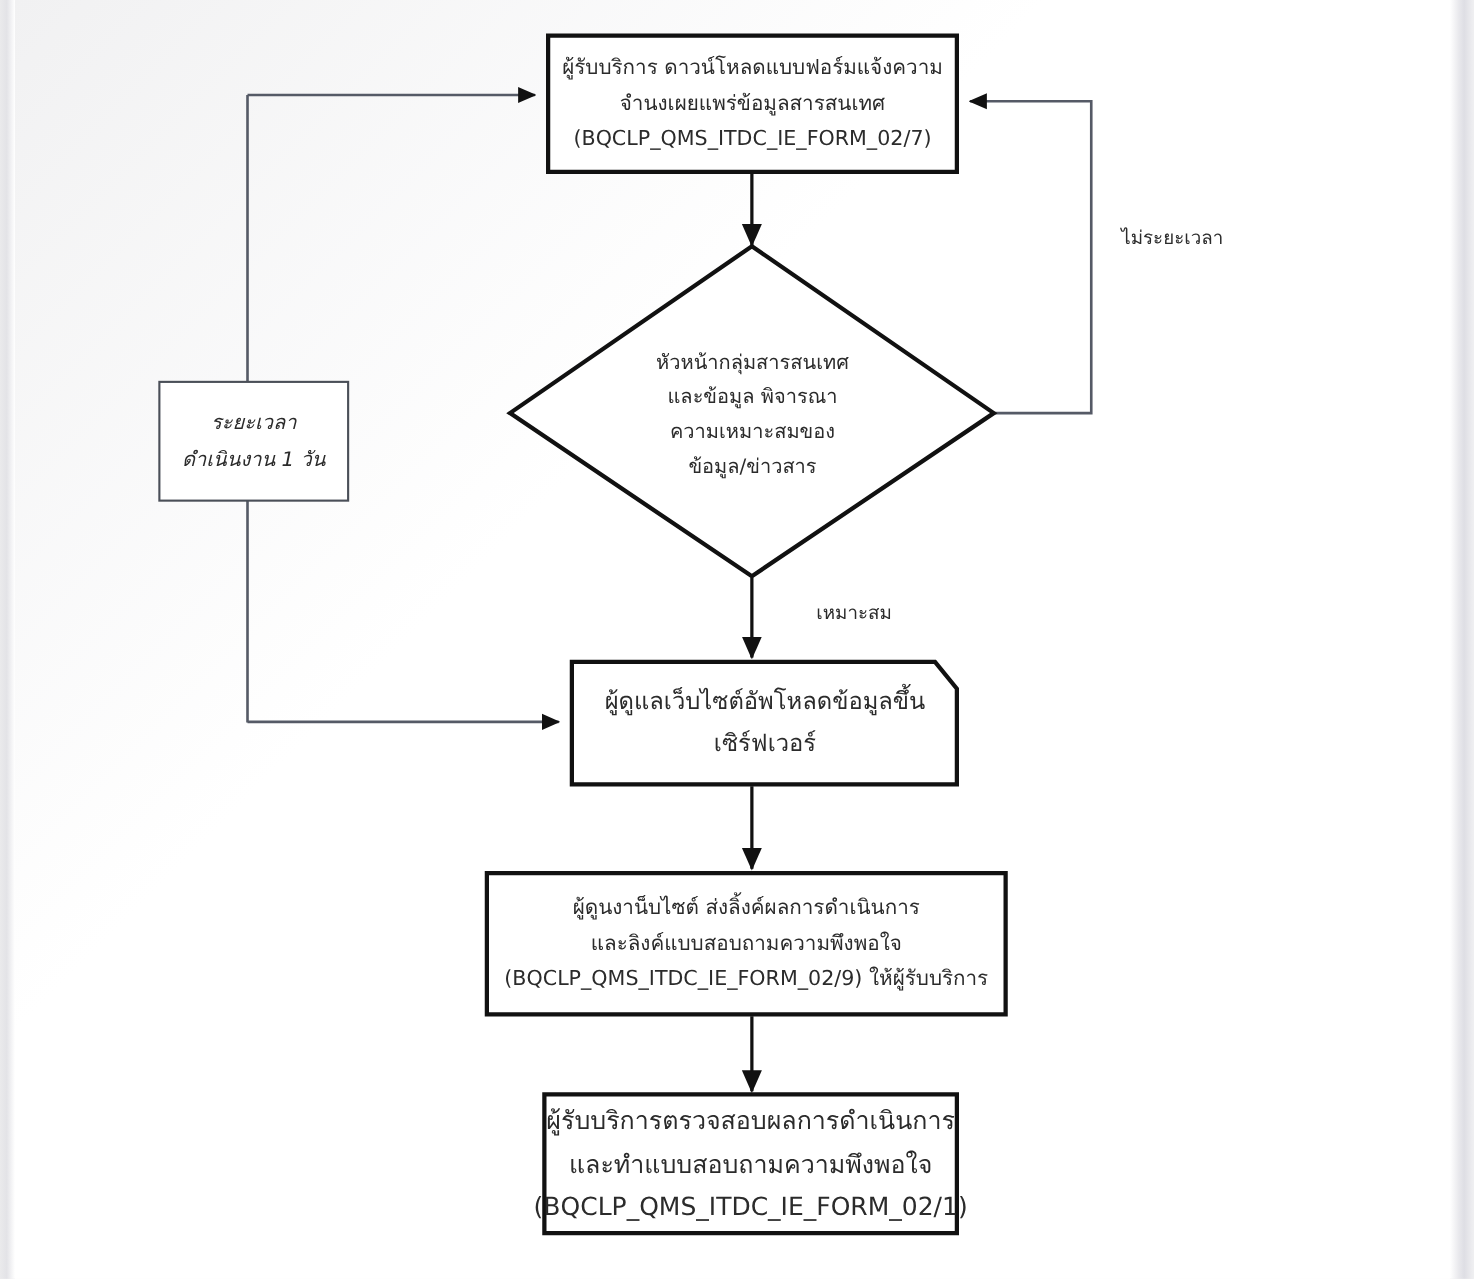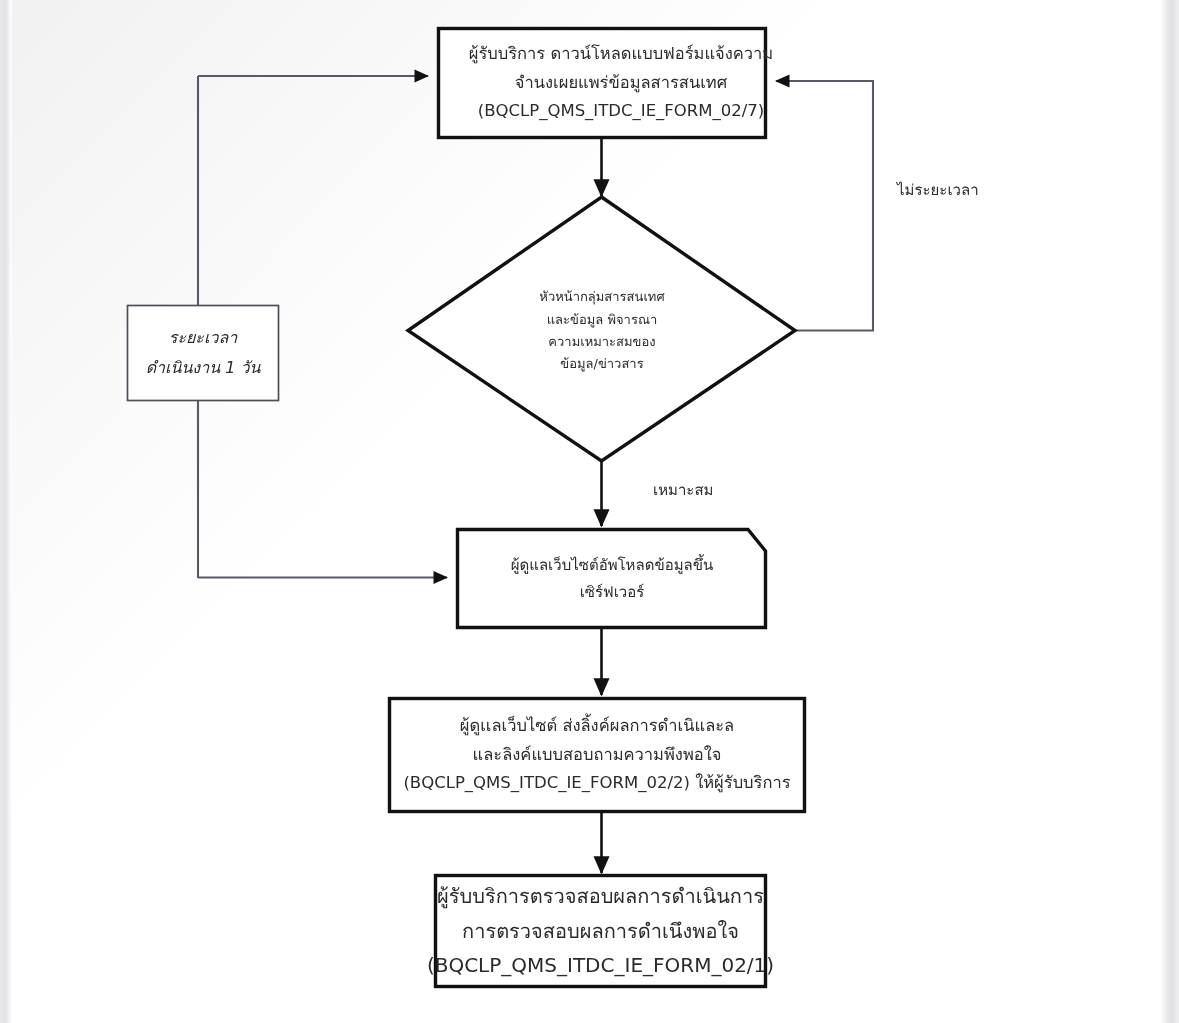--- a/index.html
+++ b/index.html
@@ -126,52 +126,52 @@
 
         <polygon points="457.5,529.5 748,529.5 765.5,551 765.5,627.5 457.5,627.5" fill="#ffffff" stroke="#111111" stroke-width="3.4"></polygon>
 
         <rect x="389.5" y="698.5" width="415" height="113" fill="#ffffff" stroke="#111111" stroke-width="3.4"></rect>
 
         <rect x="435.5" y="875.5" width="330" height="111" fill="#ffffff" stroke="#111111" stroke-width="3.4"></rect>
       </g>
     </svg>
   </div>
 
-  <div class="node-text" style="left:438px; top:28px; width:328px; height:110px; font-size:16.5px; line-height:1.72;margin-left:19px;">
+  <div class="node-text" style="left:438px; top:28px; width:328px; height:110px; font-size:16.5px; line-height:1.72;">
     <span class="ln">ผู้รับบริการ ดาวน์โหลดแบบฟอร์มแจ้งความ</span>
     <span class="ln">จำนงเผยแพร่ข้อมูลสารสนเทศ</span>
     <span class="ln">(BQCLP_QMS_ITDC_IE_FORM_02/7)</span>
   </div>
 
   <div class="node-text" style="left:128px; top:306px; width:150px; height:94px; font-size:16px; line-height:1.85;font-style:italic;">
     <span class="ln">ระยะเวลา</span>
     <span class="ln">ดำเนินงาน 1 วัน</span>
   </div>
 
-  <div class="node-text" style="left:442px; top:258px; width:320px; height:146px; font-size:13px; line-height:1.72;text-align:right;">
+  <div class="node-text" style="left:442px; top:258px; width:320px; height:146px; font-size:16px; line-height:1.72;text-align:right;">
     <span class="ln">หัวหน้ากลุ่มสารสนเทศ</span>
     <span class="ln">และข้อมูล พิจารณา</span>
     <span class="ln">ความเหมาะสมของ</span>
     <span class="ln">ข้อมูล/ข่าวสาร</span>
   </div>
 
-  <div class="node-text" style="left:458px; top:530px; width:308px; height:97px; font-size:15px; line-height:1.78;">
+  <div class="node-text" style="left:458px; top:530px; width:308px; height:97px; font-size:19px; line-height:1.78;">
     <span class="ln">ผู้ดูแลเว็บไซต์อัพโหลดข้อมูลขึ้น</span>
     <span class="ln">เซิร์ฟเวอร์</span>
   </div>
 
   <div class="node-text" style="left:390px; top:699px; width:414px; height:112px; font-size:16.5px; line-height:1.72;">
-    <span class="ln">ผู้ดูเเลเว็บไซต์ ส่งลิ้งค์ผลการดำเนิและล</span>
+    <span class="ln">ผู้ดูนงาน็บไซต์ ส่งลิ้งค์ผลการดำเนินการ</span>
     <span class="ln">และลิงค์แบบสอบถามความพึงพอใจ</span>
-    <span class="ln">(BQCLP_QMS_ITDC_IE_FORM_02/2) ให้ผู้รับบริการ</span>
+    <span class="ln">(BQCLP_QMS_ITDC_IE_FORM_02/9) ให้ผู้รับบริการ</span>
   </div>
 
   <div class="node-text" style="left:436px; top:876px; width:329px; height:110px; font-size:20px; line-height:1.72;">
     <span class="ln">ผู้รับบริการตรวจสอบผลการดำเนินการ</span>
-    <span class="ln">การตรวจสอบผลการดำเนึงพอใจ</span>
+    <span class="ln">และทำแบบสอบถามความพึงพอใจ</span>
     <span class="ln">(BQCLP_QMS_ITDC_IE_FORM_02/1)</span>
   </div>
 
   <div class="edge-label" style="left:897px; top:181px;">ไม่ระยะเวลา</div>
 
   <div class="edge-label" style="left:653px; top:481px;">เหมาะสม</div>
 
 </div>
 
 </body></html>

